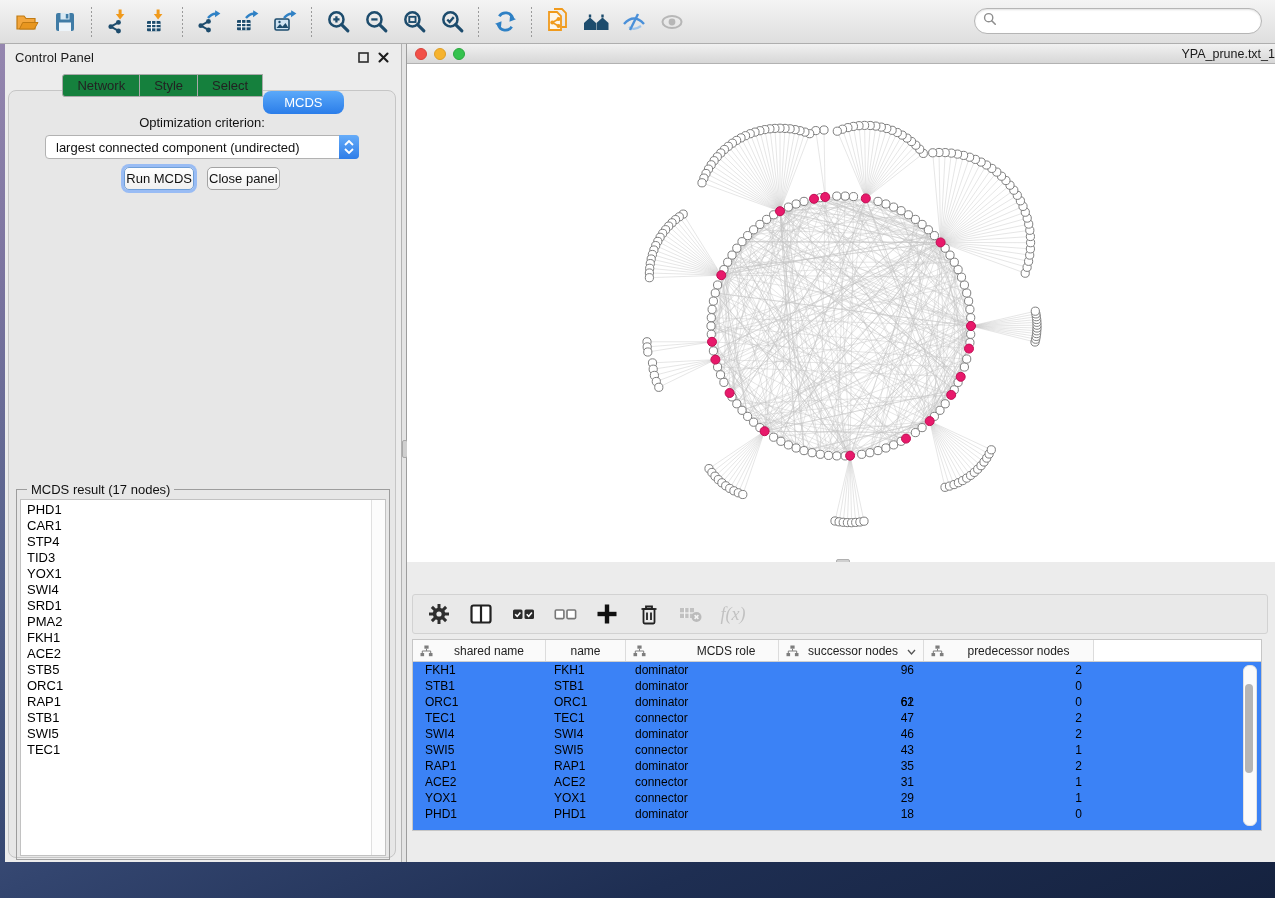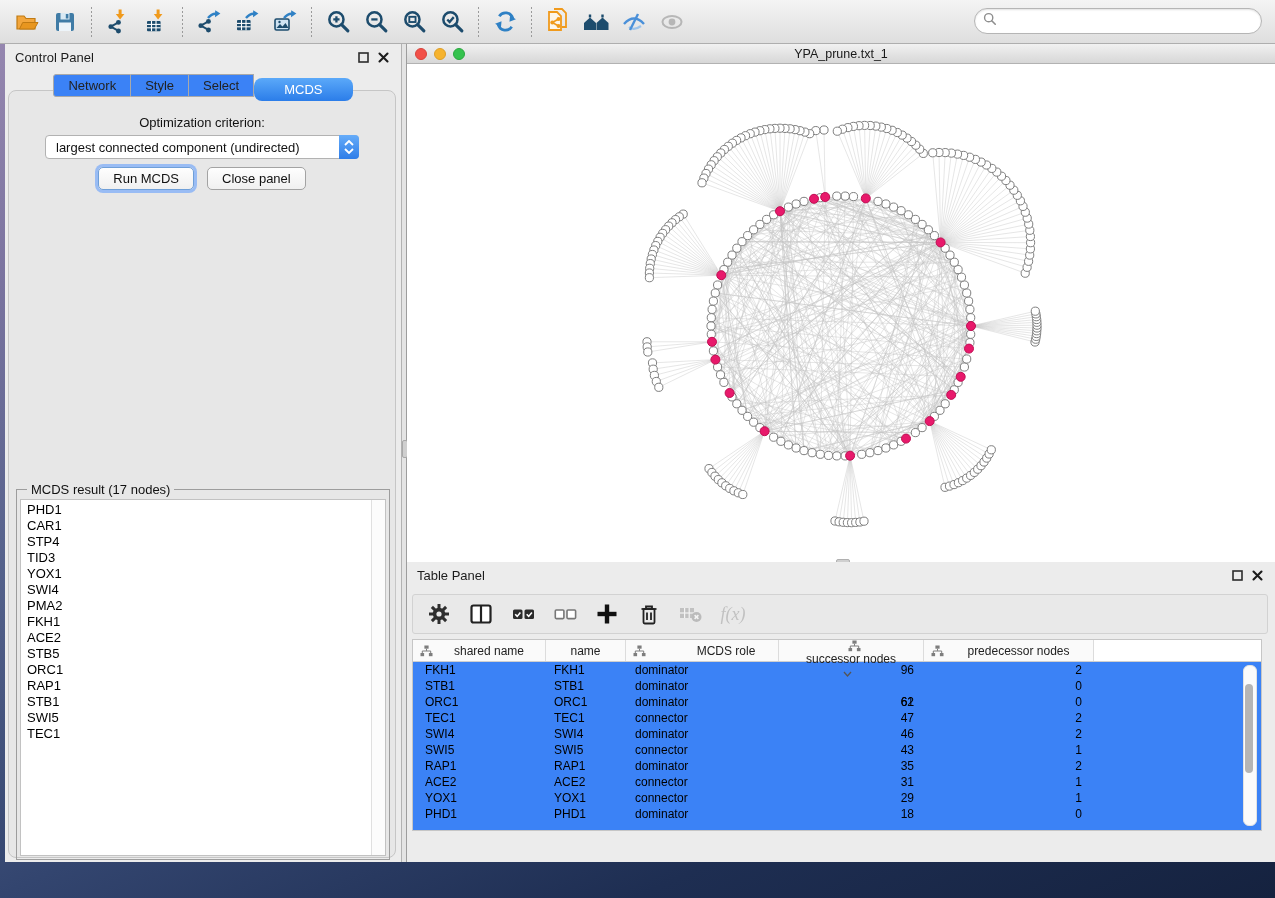--- a/index.html
+++ b/index.html
@@ -23,36 +23,36 @@
     display:flex;align-items:center;padding-left:8px;box-shadow:inset 0 1px 2px rgba(0,0,0,.12);}
   .search-wrap input{border:none;outline:none;flex:1;height:20px;font:13px "Liberation Sans",sans-serif;background:transparent;margin-left:5px;}
   
   .win-icons{display:flex;align-items:center;gap:9px;margin-right:12px;}
   .win-icons svg{display:block;}
   
   .control-panel{position:absolute;left:5px;top:44px;width:396px;height:818px;background:#ececec;box-sizing:border-box;}
   .panel-head{height:26px;display:flex;align-items:center;justify-content:space-between;}
   .panel-title{font-size:13px;color:#1c1c1c;margin-left:10px;}
   .cp-tabs{position:absolute;left:0;top:30px;width:100%;display:flex;justify-content:center;z-index:3;}
-  .cp-tab{height:21px;line-height:21px;padding:0 14px;font-size:13px;color:#222;background:#3b82f6;
+  .cp-tab{height:21px;line-height:21px;padding:0 14px;font-size:13px;color:#222;background:#15803d;
     border:1px solid #a9a9a9;border-left:none;cursor:default;}
   .cp-tab:first-child{border-left:1px solid #a9a9a9;border-radius:3px 0 0 3px;}
   .cp-tab.active{background:linear-gradient(#5ba9f9,#2b7de9);color:#fff;border:none;height:23px;line-height:23px;
-    border-radius:8px;margin-top:4px;padding:0 30px;}
+    border-radius:8px;margin-top:17px;padding:0 21px;}
   .cp-body{position:absolute;left:3px;top:46px;width:388px;height:768px;background:#e7e7e7;
     border:1px solid #c6c6c6;border-radius:8px;box-sizing:border-box;}
   .opt-label{position:absolute;left:0;top:24px;width:100%;text-align:center;font-size:13px;color:#111;}
   .criterion{position:absolute;left:36px;top:44px;width:314px;height:24px;background:#fff;
     border:1px solid #b2b2b2;border-radius:4px;box-sizing:border-box;font-size:13px;color:#111;
     display:flex;align-items:center;padding-left:10px;}
   .criterion .stepper{position:absolute;right:-1px;top:-1px;width:20px;height:24px;
     background:linear-gradient(#66acf9,#2e7de8);border-radius:0 4px 4px 0;
     display:flex;flex-direction:column;align-items:center;justify-content:center;gap:2px;}
   .btn-row{position:absolute;left:0;top:76px;width:100%;display:flex;justify-content:center;gap:13px;}
-  .cp-btn{height:23px;padding:0 14px;font-size:13px;color:#111;background:linear-gradient(#fefefe,#f0f0f0);
+  .cp-btn{height:23px;padding:0 1px;font-size:13px;color:#111;background:linear-gradient(#fefefe,#f0f0f0);
     border:1px solid #a3a3a3;border-radius:5px;}
   .cp-btn.focused{box-shadow:0 0 0 3px rgba(110,165,250,.65);border-color:#6f9fd8;}
   .result-box{position:absolute;left:7px;top:398px;width:372px;height:369px;border:1px solid #9d9d9d;}
   .result-legend{position:absolute;left:10px;top:-8px;background:#e7e7e7;padding:0 4px;font-size:13px;color:#111;}
   .result-list{position:absolute;left:3px;top:9px;right:3px;bottom:3px;background:#fff;border:1px solid #c2c2c2;overflow:hidden;}
   .result-item{font-size:13px;color:#000;line-height:16px;padding-left:6px;}
   .result-scroll{position:absolute;top:0;bottom:0;right:0;width:13px;background:#fcfcfc;border-left:1px solid #e0e0e0;}
   
   .v-split{position:absolute;left:401px;top:44px;width:6px;height:818px;background:#e4e4e4;
     border-left:1px solid #b2b2b2;border-right:1px solid #9d9d9d;box-sizing:border-box;}
@@ -60,21 +60,21 @@
   .h-handle{position:absolute;left:429px;top:495px;width:12px;height:5px;background:#cfcfcf;border:1px solid #b0b0b0;border-radius:2px;}
   
   .net-window{position:absolute;left:407px;top:44px;width:868px;height:518px;}
   .net-titlebar{height:19px;background:linear-gradient(#f1f1f1,#d7d7d7);border-bottom:1px solid #b2b2b2;
     position:relative;display:flex;align-items:center;}
   .lights{display:flex;gap:7px;margin-left:8px;}
   .light{width:12px;height:12px;border-radius:50%;box-sizing:border-box;}
   .light.red{background:#f25048;border:1px solid #d8433c;}
   .light.yellow{background:#f6b32e;border:1px solid #dd9e27;}
   .light.green{background:#35c24e;border:1px solid #2aa83f;}
-  .net-title{position:absolute;left:0;width:100%;text-align:center;font-size:12.5px;font-weight:500;color:#1a1a1a;}
+  .net-title{position:absolute;left:0;width:100%;text-align:right;font-size:12.5px;font-weight:500;color:#1a1a1a;}
   .net-canvas{position:relative;width:868px;height:498px;background:#fff;overflow:hidden;}
   
   .table-panel{position:absolute;left:407px;top:562px;width:868px;height:300px;background:#ececec;}
   .tp-toolbar{position:absolute;left:5px;top:32px;width:856px;height:40px;background:#e9e9e9;
     border:1px solid #d2d2d2;border-radius:3px;box-sizing:border-box;display:flex;align-items:center;padding-left:12px;gap:14px;}
   .tp-icon{width:28px;height:28px;display:flex;align-items:center;justify-content:center;}
   .tp-icon.disabled{opacity:.5;}
   .fx-glyph{font-family:"Liberation Serif",serif;font-style:italic;font-size:18px;color:#9a9a9a;}
   .grid-table{position:absolute;left:5px;top:77px;width:850px;height:192px;background:#3b82f6;
     border:1px solid #c6c6c6;box-sizing:border-box;overflow:hidden;}
@@ -327,20 +327,21 @@
       <div class="result-box">
         <span class="result-legend">MCDS result (17 nodes)</span>
         <div class="result-list">
           <div id="result-items" style="padding-top:2px;">
               <div class="result-item">PHD1</div>
               <div class="result-item">CAR1</div>
               <div class="result-item">STP4</div>
               <div class="result-item">TID3</div>
               <div class="result-item">YOX1</div>
               <div class="result-item">SWI4</div>
+              <div class="result-item">SRD1</div>
               <div class="result-item">PMA2</div>
               <div class="result-item">FKH1</div>
               <div class="result-item">ACE2</div>
               <div class="result-item">STB5</div>
               <div class="result-item">ORC1</div>
               <div class="result-item">RAP1</div>
               <div class="result-item">STB1</div>
               <div class="result-item">SWI5</div>
               <div class="result-item">TEC1</div>
             </div>
@@ -608,35 +609,20 @@
           <circle cx="522.7" cy="357.1" r="4.5" fill="#e8196b" stroke="#c00e53" stroke-width="1"></circle>
           <circle cx="357.6" cy="367.2" r="4.5" fill="#e8196b" stroke="#c00e53" stroke-width="1"></circle>
           <circle cx="499.0" cy="374.6" r="4.5" fill="#e8196b" stroke="#c00e53" stroke-width="1"></circle>
           <circle cx="443.1" cy="391.7" r="4.5" fill="#e8196b" stroke="#c00e53" stroke-width="1"></circle>
         </svg>
       <div class="h-handle"></div>
     </div>
   </div>
 
   <div class="table-panel">
-    <div class="panel-head">
-      <span class="panel-title">Table Panel</span>
-      <span class="win-icons">
-        <span>
-            <svg width="11" height="11" viewBox="0 0 11 11">
-              <rect x="1" y="1" width="9" height="9" fill="none" stroke="#2c2c2c" stroke-width="1.6"></rect>
-            </svg>
-          </span>
-        <span>
-            <svg width="11" height="11" viewBox="0 0 11 11">
-              <path d="M1.5 1.5l8 8M9.5 1.5l-8 8" stroke="#1c1c1c" stroke-width="2.1" stroke-linecap="round"></path>
-            </svg>
-          </span>
-      </span>
-    </div>
     <div class="tp-toolbar" id="tp-toolbar">
         <div class="tp-icon">
           <svg width="22" height="22" viewBox="0 0 22 22">
             <g stroke="#2e2e2e" stroke-width="3">
               <line x1="11" y1="1" x2="11" y2="21"></line>
               <line x1="1" y1="11" x2="21" y2="11"></line>
               <line x1="3.9" y1="3.9" x2="18.1" y2="18.1"></line>
               <line x1="18.1" y1="3.9" x2="3.9" y2="18.1"></line>
             </g>
             <circle cx="11" cy="11" r="6.2" fill="#2e2e2e"></circle>
@@ -718,21 +704,21 @@
             <span class="hicon">
               <svg width="13" height="12" viewBox="0 0 13 12">
                 <path d="M6.5 3.8v2.1M2.3 8V6h8.4v2" fill="none" stroke="#7d7d7d" stroke-width="1"></path>
                 <rect x="4.4" y="0.5" width="4.2" height="3.2" fill="#7d7d7d"></rect>
                 <rect x="0.5" y="8" width="3.6" height="3.2" fill="#7d7d7d"></rect>
                 <rect x="8.9" y="8" width="3.6" height="3.2" fill="#7d7d7d"></rect>
               </svg>
             </span>
             <span class="hlabel">MCDS role</span>
           </div>
-          <div class="gt-hcell" style="width: 145px; flex-direction: column;">
+          <div class="gt-hcell" style="width: 145px;">
             <span class="hicon">
               <svg width="13" height="12" viewBox="0 0 13 12">
                 <path d="M6.5 3.8v2.1M2.3 8V6h8.4v2" fill="none" stroke="#7d7d7d" stroke-width="1"></path>
                 <rect x="4.4" y="0.5" width="4.2" height="3.2" fill="#7d7d7d"></rect>
                 <rect x="0.5" y="8" width="3.6" height="3.2" fill="#7d7d7d"></rect>
                 <rect x="8.9" y="8" width="3.6" height="3.2" fill="#7d7d7d"></rect>
               </svg>
             </span>
             <span class="hlabel">successor nodes</span>
             <span><svg width="9" height="6" viewBox="0 0 9 6" style="margin-right:7px">

